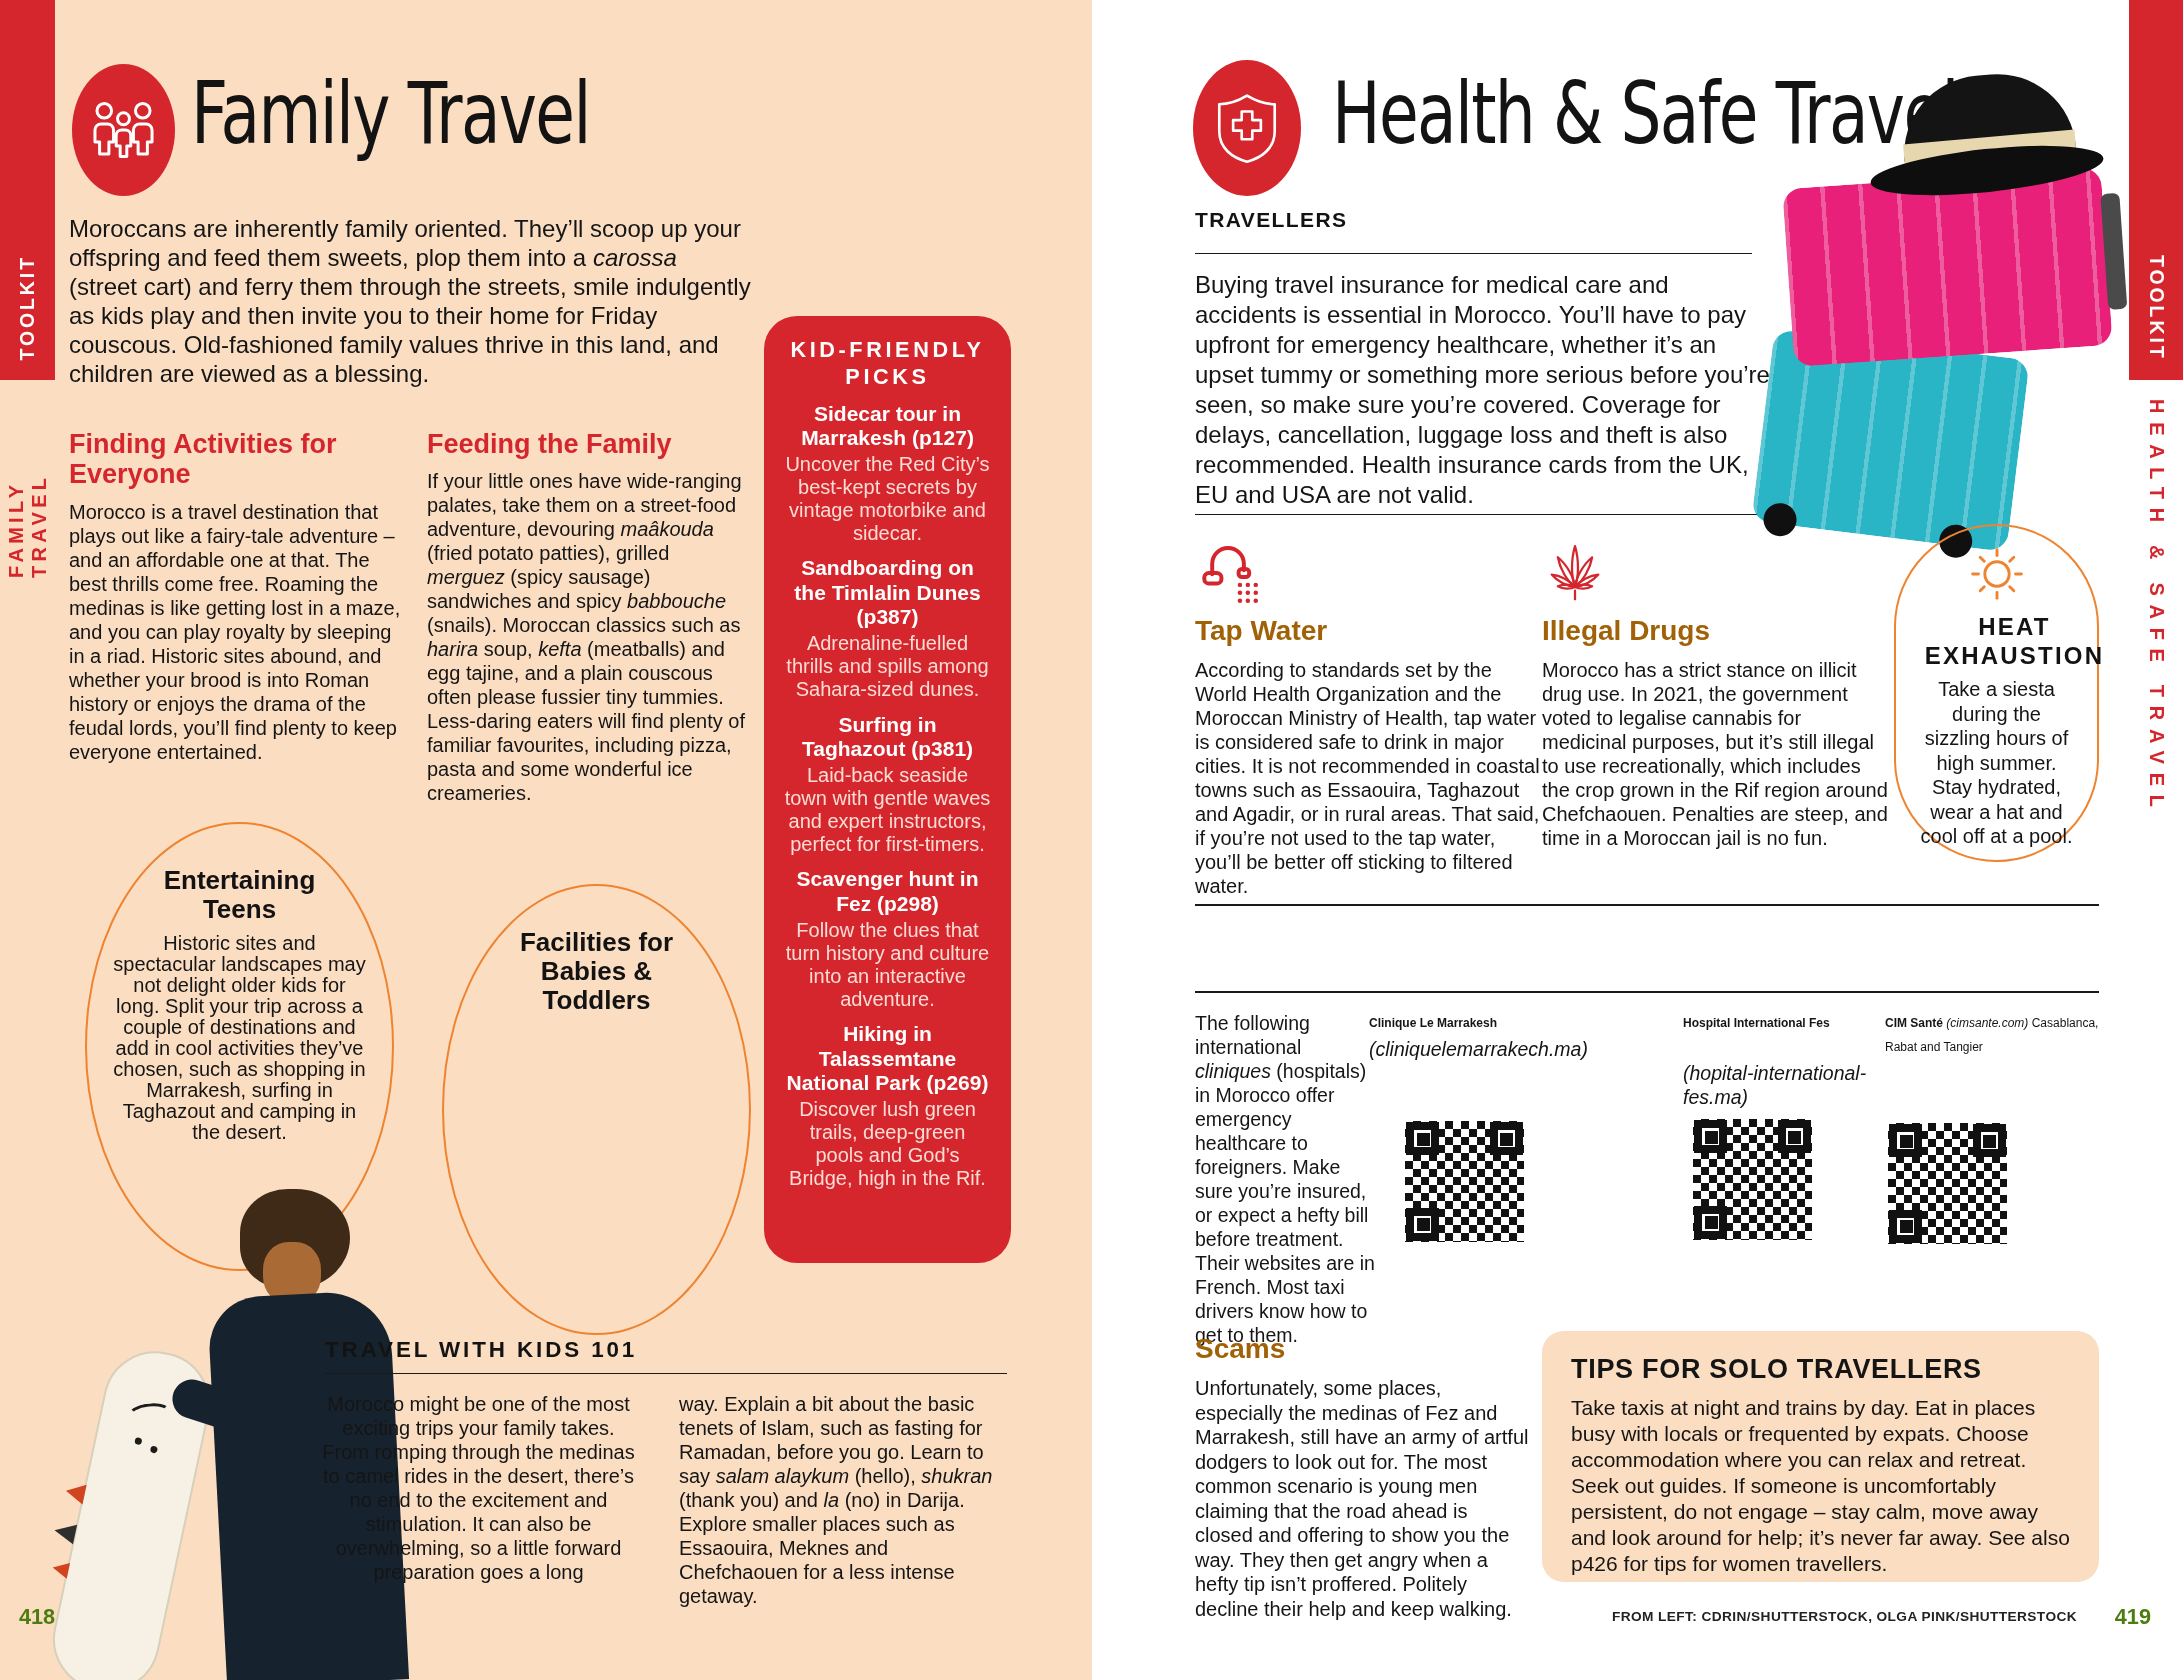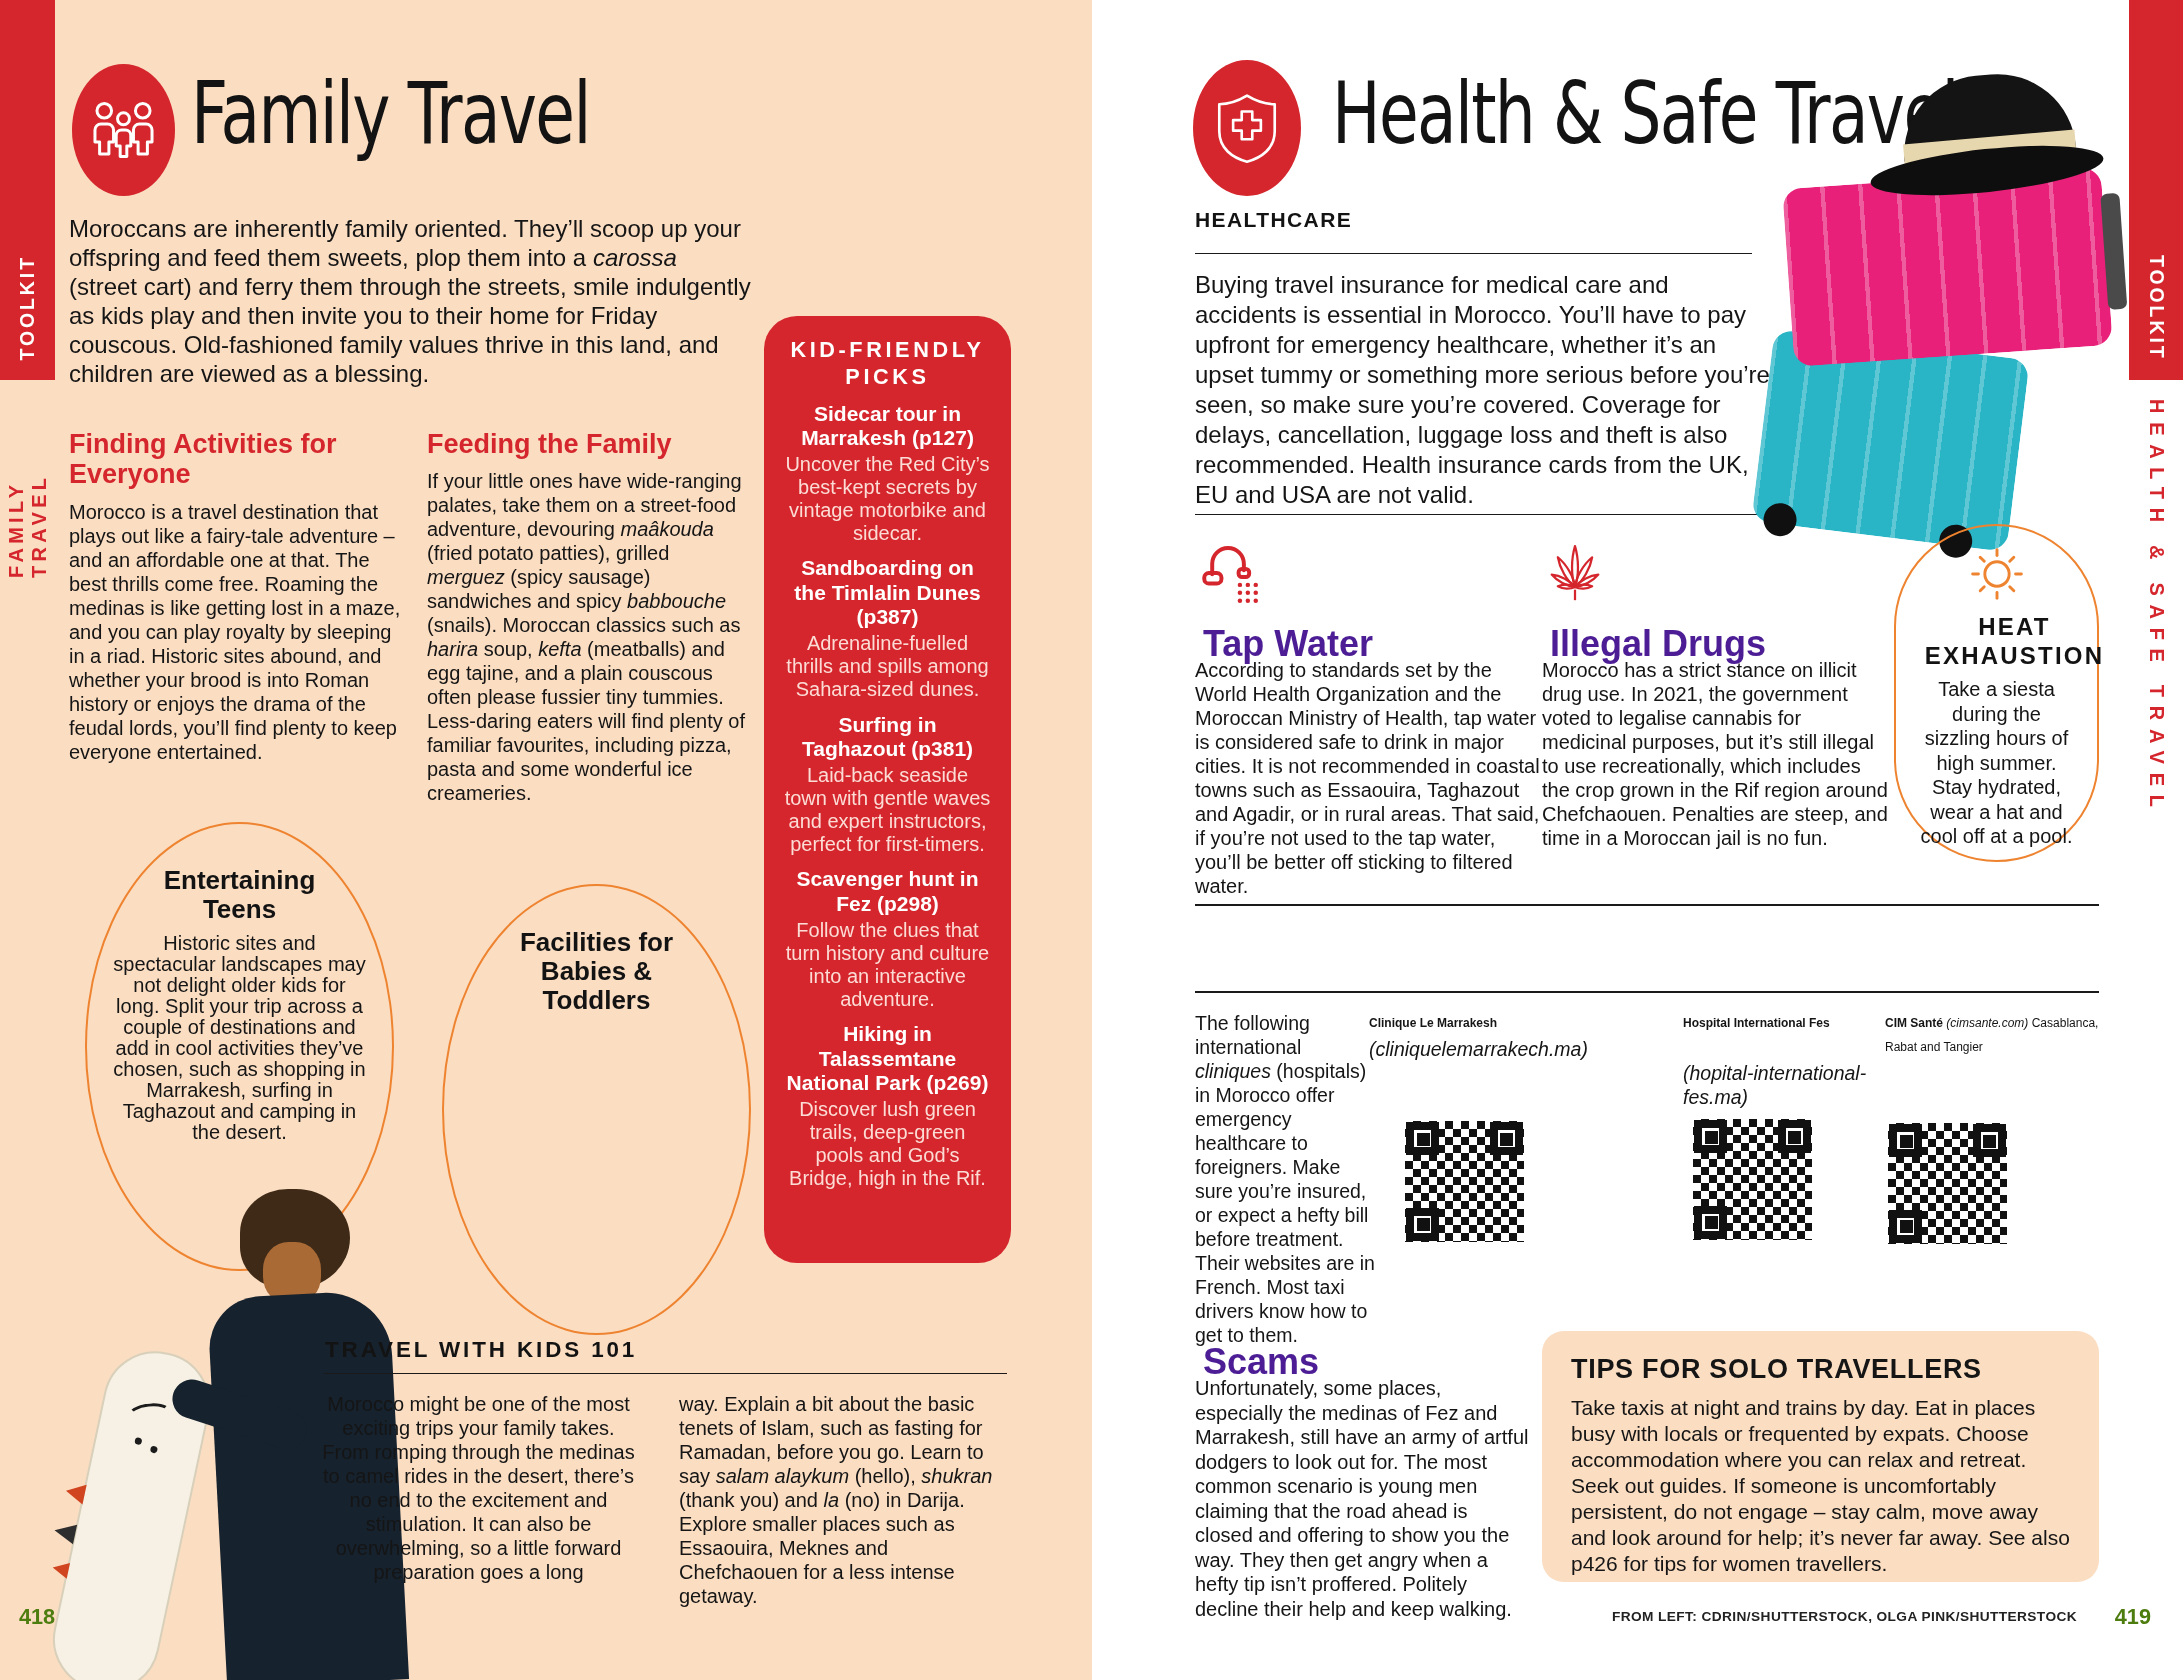--- a/index.html
+++ b/index.html
@@ -27,21 +27,21 @@
   
   .title-badge { position:absolute; background:#d4262c; border-radius:50%;
                  display:flex; align-items:center; justify-content:center; }
   .page-title { position:absolute; margin:0; font-family:"DejaVu Sans",sans-serif; font-weight:normal;
                 font-size:85px; line-height:1.05; letter-spacing:-2.2px; white-space:nowrap;
                 transform:scaleX(.76); transform-origin:left top; color:#131313; }
 
   .intro { position:absolute; left:69px; top:214px; width:682px; font-size:24px; line-height:29px; margin:0; }
 
   .red-h   { position:absolute; margin:0; color:#d4262c; font-weight:bold; font-size:27px; line-height:30px; }
-  .black-h { position:absolute; margin:8px; color:#4c1d95; font-weight:bold; font-size:36px; }
+  .black-h { position:absolute; margin:0; color:#a16207; font-weight:bold; font-size:28px; }
   .caps-h  { position:absolute; margin:0; color:#131313; font-weight:bold; font-size:22.4px; letter-spacing:2.9px; }
   .body-col{ position:absolute; margin:0; font-size:20px; line-height:24px; }
   .rule    { position:absolute; background:#1a1a1a; height:1.4px; }
   .rule3   { height:2.2px; }
 
   
   .kid-box { position:absolute; left:764px; top:316px; width:247px; height:947px;
              background:#d4262c; border-radius:33px; box-sizing:border-box;
              padding:20px 20px; text-align:center; color:#fff; }
   .kid-title { margin:0 0 8.7px 0; font-size:21.7px; line-height:27px; letter-spacing:3.6px; font-weight:bold; }
@@ -195,21 +195,21 @@
     </div>
 
     <div class="title-badge" style="left:101px;top:60px;width:108px;height:136px;">
       <svg width="66" height="74" viewBox="0 0 100 110" fill="none" stroke="#fff" stroke-width="4" stroke-linejoin="round">
         <path d="M50 6 C65 15 80 19 92 19 V60 C92 86 72 100 50 106 C28 100 8 86 8 60 V19 C20 19 35 15 50 6 Z"></path>
         <path d="M42 30 h16 v13 h13 v16 h-13 v13 h-16 v-13 h-13 v-16 h13 z"></path>
       </svg>
     </div>
     <h1 class="page-title" style="left:240px;top:69px;">Health &amp; Safe Travel</h1>
 
-    <h3 class="caps-h" style="left:103px;top:208px;font-size:21px;letter-spacing:1.4px;">HEALTHCARE</h3>
+    <h3 class="caps-h" style="left:103px;top:208px;font-size:21px;letter-spacing:1.4px;">TRAVELLERS</h3>
     <div class="rule" style="left:103px;top:253px;width:557px;"></div>
     <p class="body-col" style="left:103px;top:270px;width:578px;font-size:24px;line-height:30px;">Buying travel insurance for medical care and accidents is essential in Morocco. You’ll have to pay upfront for emergency healthcare, whether it’s an upset tummy or something more serious before you’re seen, so make sure you’re covered. Coverage for delays, cancellation, luggage loss and theft is also recommended. Health insurance cards from the UK, EU and USA are not valid.</p>
     <div class="rule" style="left:103px;top:514px;width:693px;"></div>
 
     <div class="photo luggage-wrap">
       <div class="case-teal">
         <div class="wheel w1"></div>
         <div class="wheel w2"></div>
       </div>
       <div class="case-pink">

